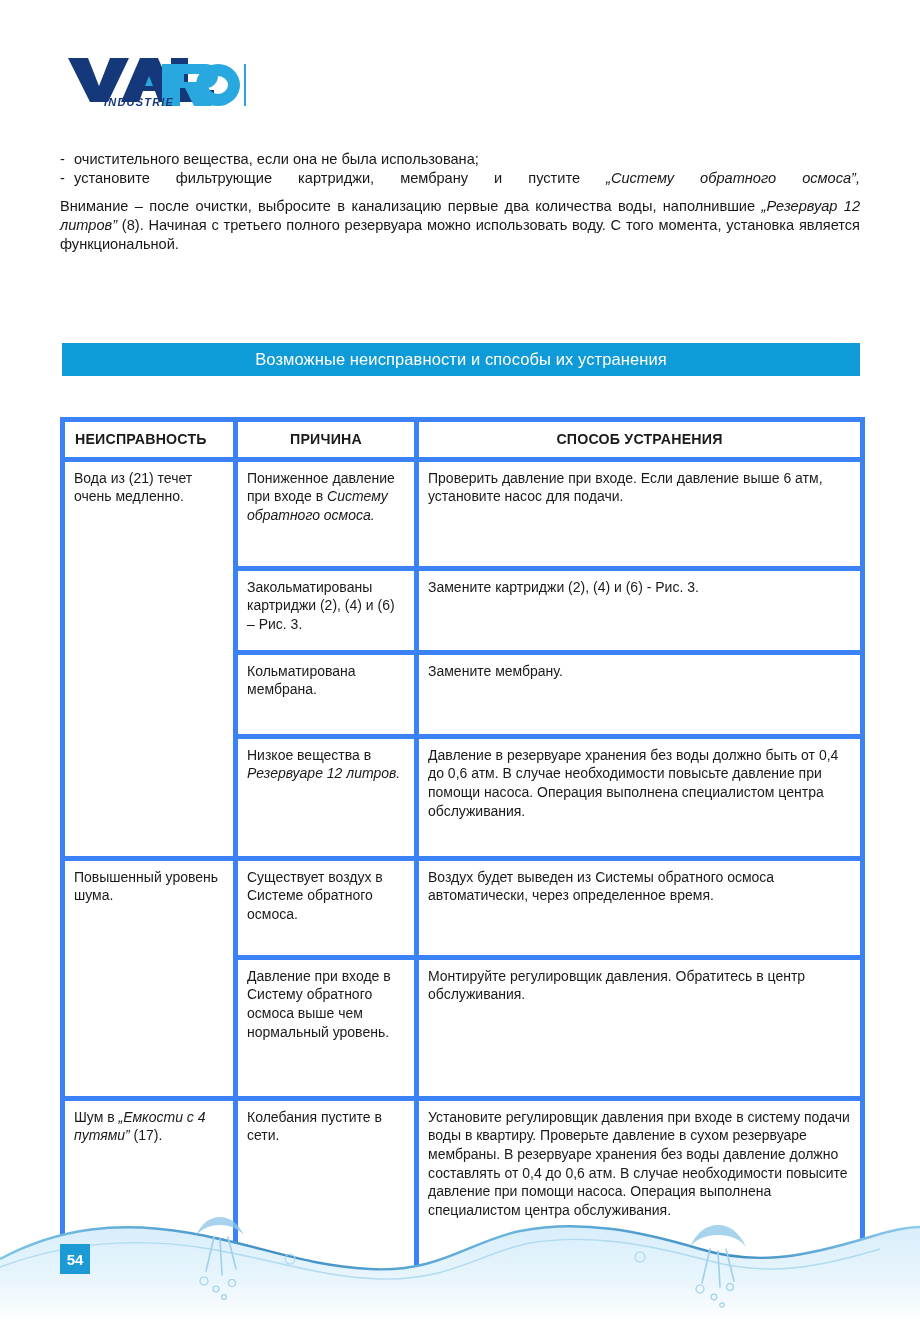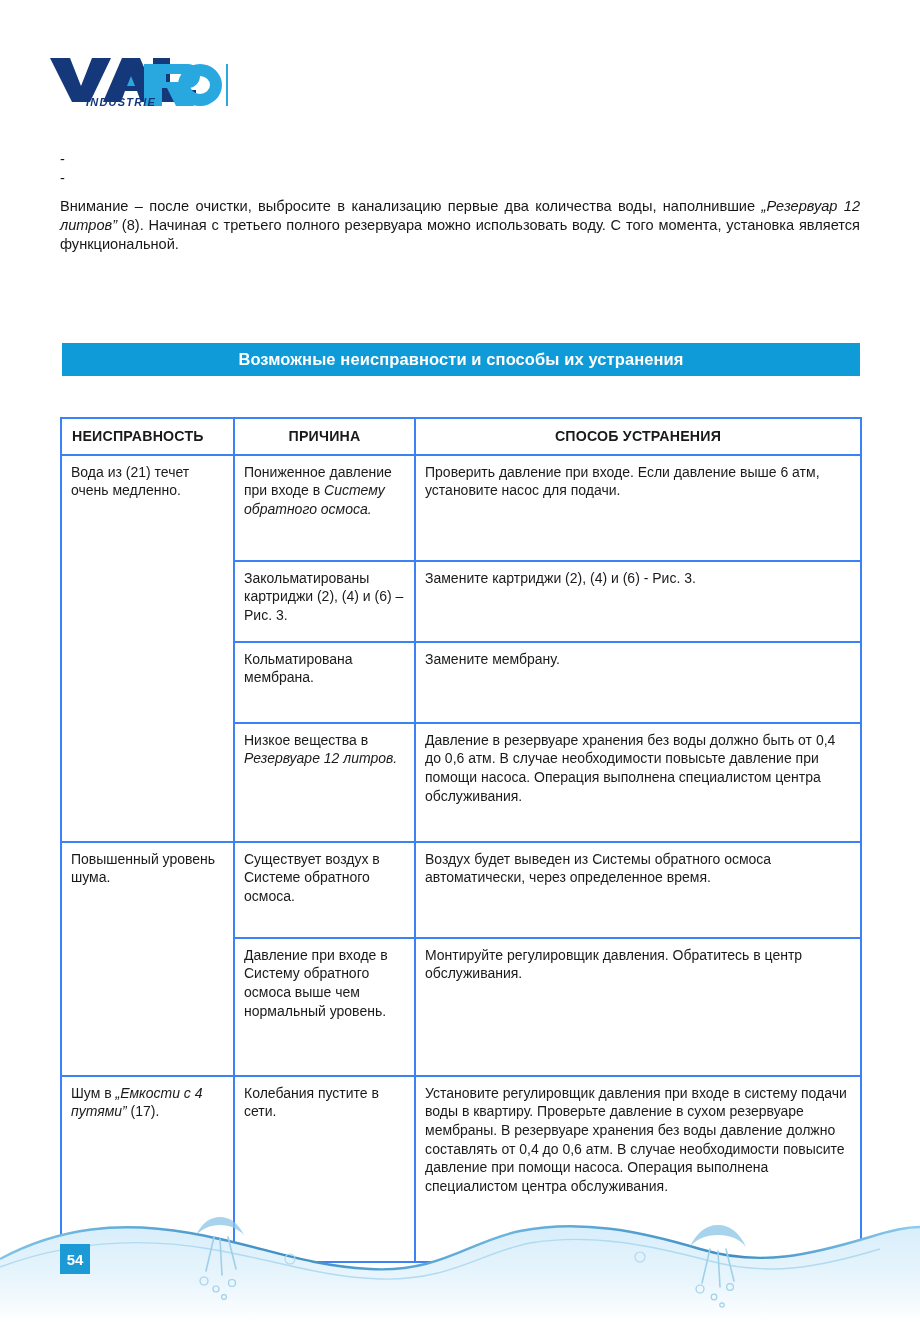--- a/index.html
+++ b/index.html
@@ -12,21 +12,21 @@
     height: 1322px;
     position: relative;
     font-family: "Liberation Sans", sans-serif;
     color: #1a1a1a;
     overflow: hidden;
   }
 
   
   #logo {
     position: absolute;
-    left: 48px;
+    left: 66px;
     top: 52px;
     width: 180px;
     height: 58px;
   }
   #logo svg { display:block; }
 
   
   #intro {
     position: absolute;
     left: 60px;
@@ -62,41 +62,41 @@
   
   #banner {
     position: absolute;
     left: 62px;
     top: 343px;
     width: 798px;
     height: 33px;
     background: #0f9bd8;
     color: #ffffff;
     font-size: 16.5px;
-    font-weight: bold;
+    font-weight: normal;
     display: flex;
     align-items: center;
     justify-content: center;
     letter-spacing: 0.1px;
   }
 
   
   #fault-table {
     position: absolute;
     left: 60px;
     top: 417px;
     width: 800px;
     border-collapse: collapse;
     table-layout: fixed;
     font-size: 14px;
     line-height: 1.33;
   }
   #fault-table th,
   #fault-table td {
-    border: 2px solid #3b82f6;
+    border: 5px solid #3b82f6;
     vertical-align: top;
     padding: 7px 9px 7px 9px;
     text-align: left;
   }
   #fault-table thead th {
     text-align: center;
     font-weight: bold;
     font-size: 14.2px;
     padding-top: 8px;
     padding-bottom: 8px;
@@ -167,26 +167,31 @@
 
     <text x="38" y="54" font-family="'Liberation Sans', sans-serif" font-size="11" font-weight="bold" font-style="italic" fill="#15387b" letter-spacing="1.2">INDUSTRIE</text>
   </svg>
 </div>
 
 <div id="intro">
 
   <div class="bullet-line">
     <span class="bullet-dash">-</span>
     <span class="bullet-body">
+      <span class="nojust" style="display:block;">очистительного вещества, если она не была использована;</span>
     </span>
   </div>
 
   <div class="bullet-line">
     <span class="bullet-dash">-</span>
     <span class="bullet-body">
+      <span class="just" style="display:block;">
+        <span>установите фильтрующие картриджи, мембрану и пустите</span>
+        <span class="it">„Систему обратного осмоса”,</span>
+      </span>
     </span>
   </div>
 
   <div class="para">
     <span>Внимание – после очистки, выбросите в канализацию первые два количества воды, наполнившие</span>
     <span class="it">„Резервуар 12 литров”</span>
     <span>(8). Начиная с третьего полного резервуара можно использовать воду. С того момента, установка является функциональной.</span>
   </div>
 </div>
 

